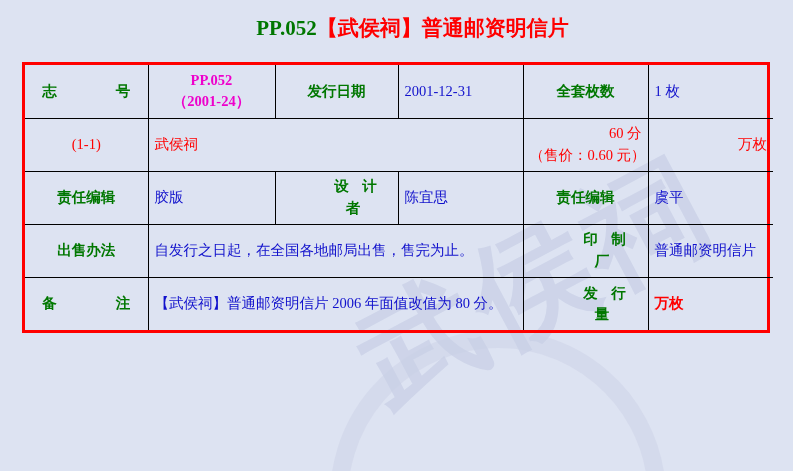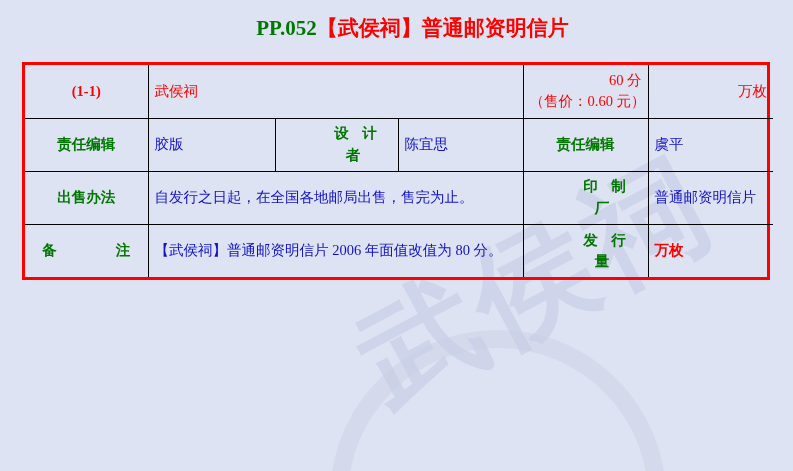--- a/index.html
+++ b/index.html
@@ -105,21 +105,21 @@
     font-size: 14.5px;
     letter-spacing: 0;
   }
   .lbl.sp  { letter-spacing: 10px; text-indent: 10px; }
   .lbl.sp2 { letter-spacing: 5px;  text-indent: 5px; padding-left: 44px; }
 
   .val        { color: #1111cc; text-align: left; }
   .val.mag    { color: #ee00cc; font-weight: bold; text-align: center; }
   .val.red    { color: #ff0000; text-align: left; }
   .val.redb   { color: #ff0000; text-align: left; font-weight: bold; }
-  .val.redc   { color: #ff0000; font-weight: bold; text-align: center; }
+  .val.redc   { color: #ff0000; font-weight: normal; text-align: center; }
   .val.redr   { color: #ff0000; text-align: right; }
 
   .nowrap { white-space: nowrap; }
 </style>
 </head>
 <body>
 
 <div class="watermark-layer">
   <div class="watermark-ring"></div>
   <div class="watermark-text">武侯祠</div>
@@ -134,20 +134,31 @@
   <colgroup>
     <col style="width:123px">
     <col style="width:127px">
     <col style="width:123px">
     <col style="width:125px">
     <col style="width:125px">
     <col style="width:125px">
   </colgroup>
 
   <tbody>
+        <tr>
+    <td class="lbl sp">志　　号</td>
+    <td class="val mag">
+      <div>PP.052</div>
+      <div>（2001-24）</div>
+    </td>
+    <td class="lbl">发行日期</td>
+    <td class="val">2001-12-31</td>
+    <td class="lbl">全套枚数</td>
+    <td class="val">1 枚</td>
+  </tr>
 
   <tr>
     <td class="val redc">(1-1)</td>
     <td class="val red" colspan="3">武侯祠</td>
     <td class="val redr">
       <div class="nowrap">60 分</div>
       <div class="nowrap">（售价：0.60 元）</div>
     </td>
     <td class="val redr">万枚</td>
   </tr>

